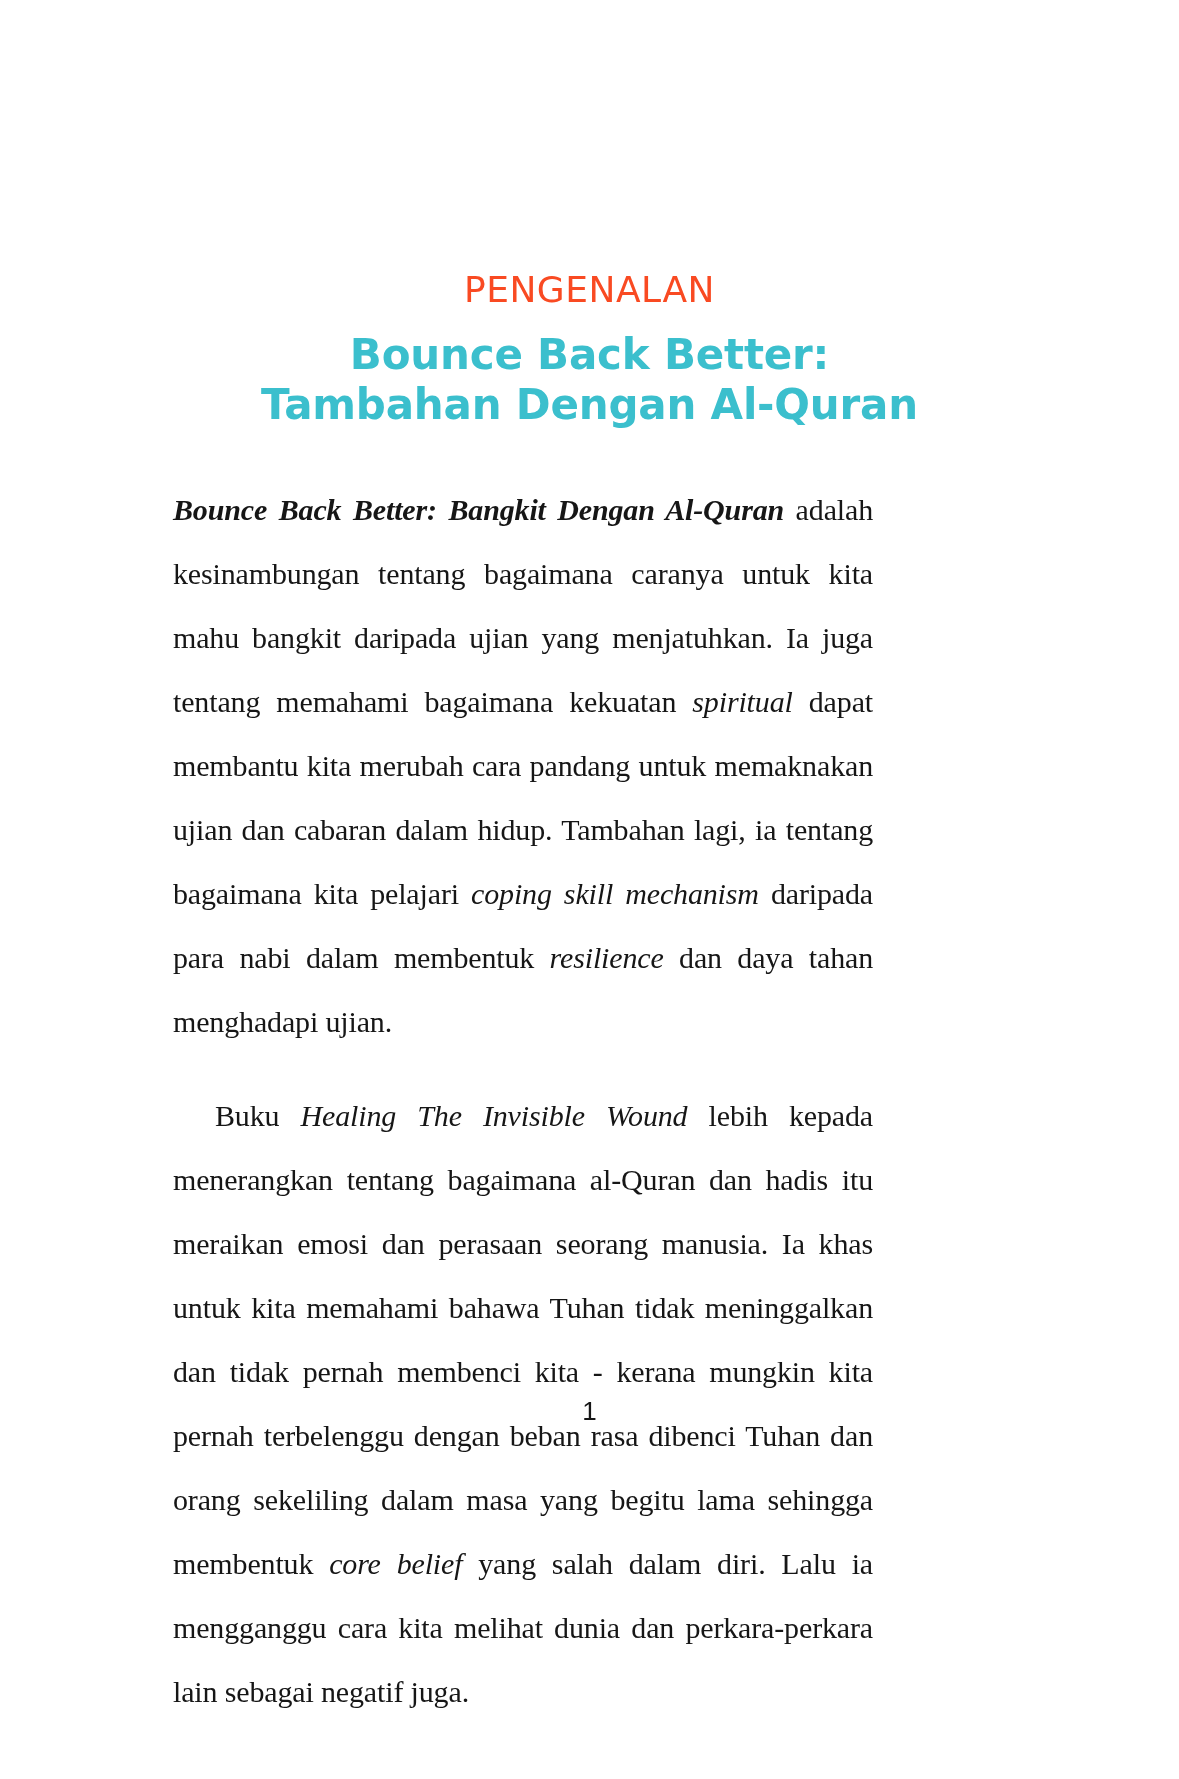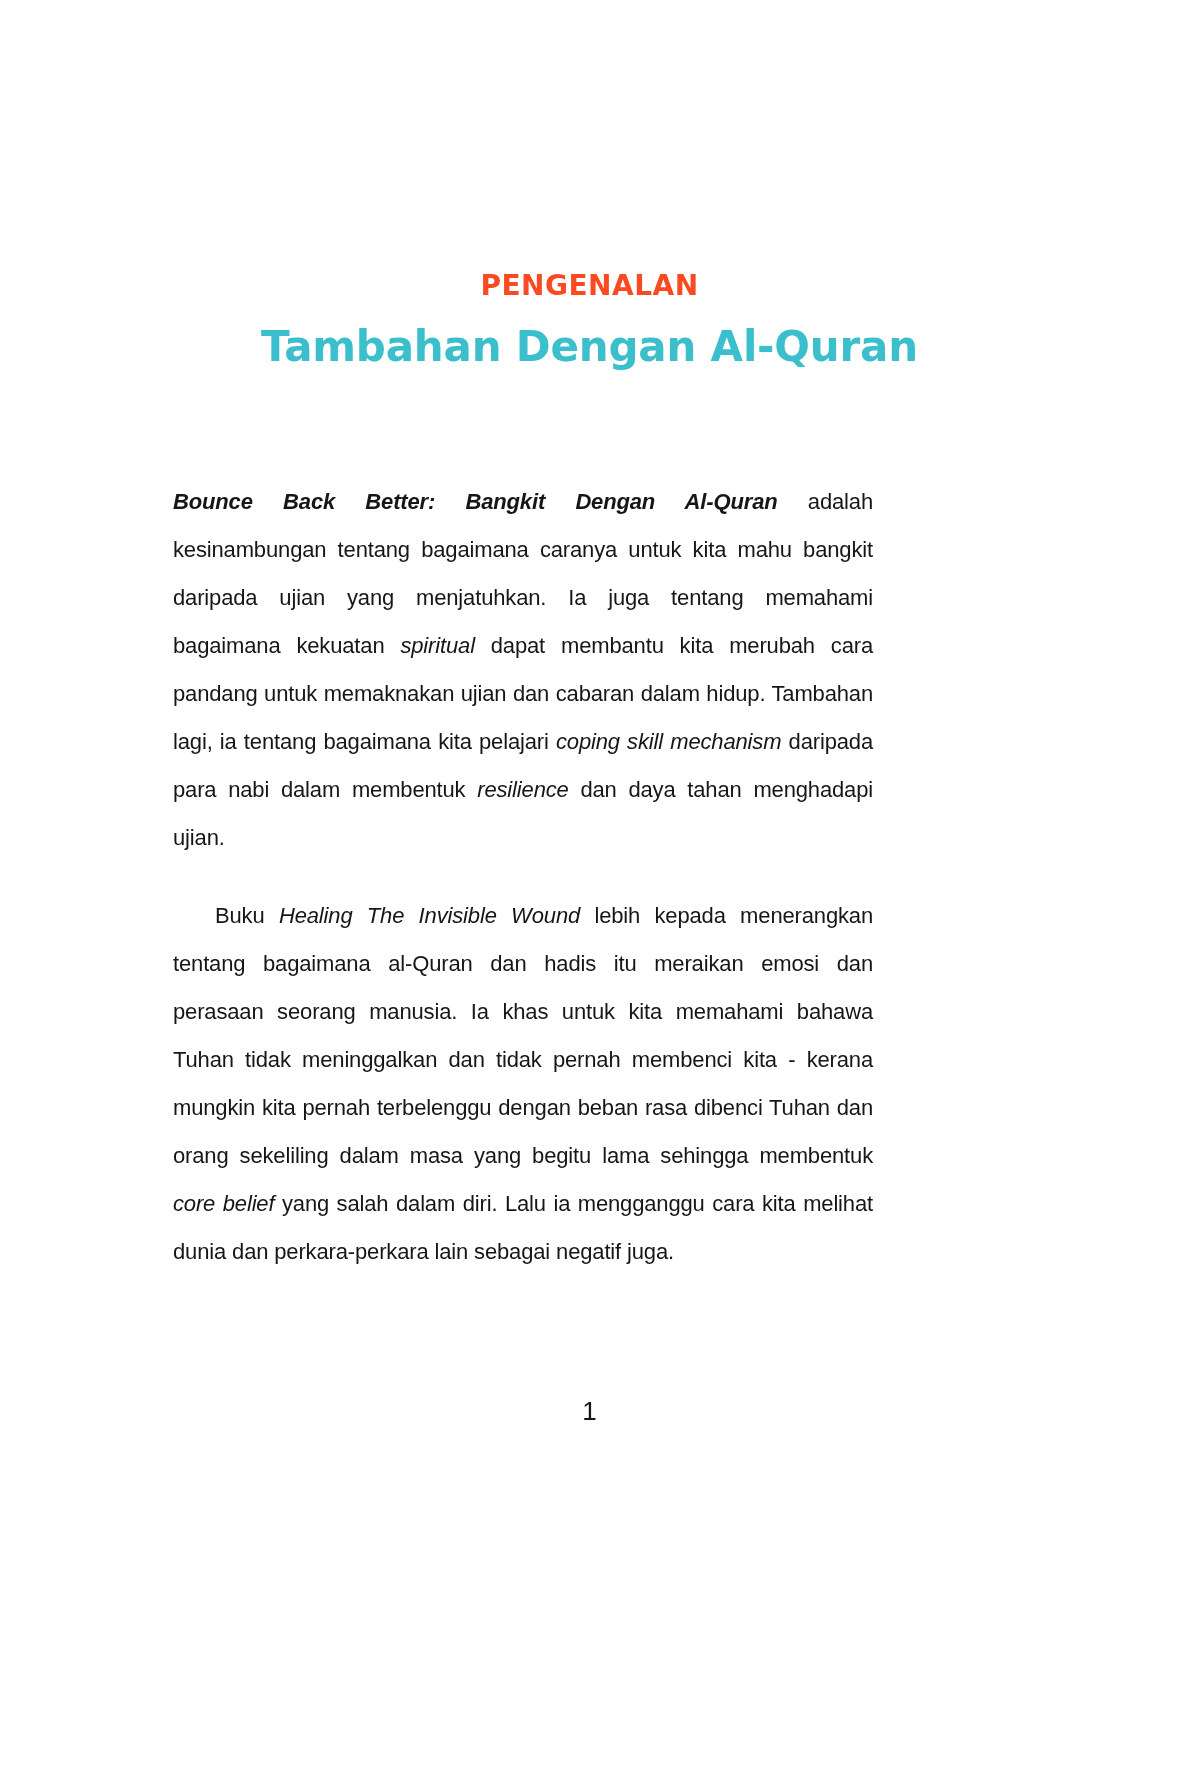--- a/index.html
+++ b/index.html
@@ -23,23 +23,23 @@
   
   .heading-block {
     position: absolute;
     left: 0;
     top: 272px;
     width: 1179px;
     text-align: center;
   }
   .kicker {
     font-family: "DejaVu Sans", sans-serif;
-    font-size: 28px;
+    font-size: 36px;
     letter-spacing: 0.5px;
-    font-weight: 700;
+    font-weight: 400;
     color: #f94a22;
     line-height: 1.0;
     margin: 0 0 22px 0;
   }
   .booktitle {
     font-family: "DejaVu Sans", sans-serif;
     font-weight: 700;
     font-size: 42px;
     line-height: 1.20;
     color: #3bbfcd;
@@ -50,23 +50,23 @@
 
   
   .body-col {
     position: absolute;
     left: 173px;
     top: 478px;
     width: 700px;
   }
   p.para {
     margin: 0 0 30px 0;
-    font-family: Liberation Sans, sans-serif;
-    font-size: 22px;
-    line-height: 48px;
+    font-family: Liberation Serif, serif;
+    font-size: 30px;
+    line-height: 64px;
     text-align: justify;
     text-justify: inter-word;
     color: #161616;
     letter-spacing: -0.15px;
   }
   p.para:last-child { margin-bottom: 0; }
   p.indent { text-indent: 42px; }
   .bi { font-weight: 700; font-style: italic; }
   .it { font-style: italic; }
 
@@ -83,20 +83,21 @@
   }
 </style>
 </head>
 <body>
 
 <div class="page">
 
   <div class="heading-block">
     <div class="kicker">PENGENALAN</div>
     <h1 class="booktitle">
+      <span class="t-line">Bounce Back Better:</span>
       <span class="t-line">Tambahan Dengan Al-Quran</span>
     </h1>
   </div>
 
   <div class="body-col">
     <p class="para" id="para-1"><span class="bi">Bounce Back Better: Bangkit Dengan Al-Quran</span><span> adalah kesinambungan tentang bagaimana caranya untuk kita mahu bangkit daripada ujian yang menjatuhkan. Ia juga tentang memahami bagaimana kekuatan </span><span class="it">spiritual</span><span> dapat membantu kita merubah cara pandang untuk memaknakan ujian dan cabaran dalam hidup. Tambahan lagi, ia tentang bagaimana kita pelajari </span><span class="it">coping skill mechanism</span><span> daripada para nabi dalam membentuk </span><span class="it">resilience</span><span> dan daya tahan menghadapi ujian.</span></p>
     <p class="para indent" id="para-2"><span>Buku </span><span class="it">Healing The Invisible Wound</span><span> lebih kepada menerangkan tentang bagaimana al-Quran dan hadis itu meraikan emosi dan perasaan seorang manusia. Ia khas untuk kita memahami bahawa Tuhan tidak meninggalkan dan tidak pernah membenci kita - kerana mungkin kita pernah terbelenggu dengan beban rasa dibenci Tuhan dan orang sekeliling dalam masa yang begitu lama sehingga membentuk </span><span class="it">core belief</span><span> yang salah dalam diri. Lalu ia mengganggu cara kita melihat dunia dan perkara-perkara lain sebagai negatif juga.</span></p>
   </div>
 
   <div class="folio">1</div>

